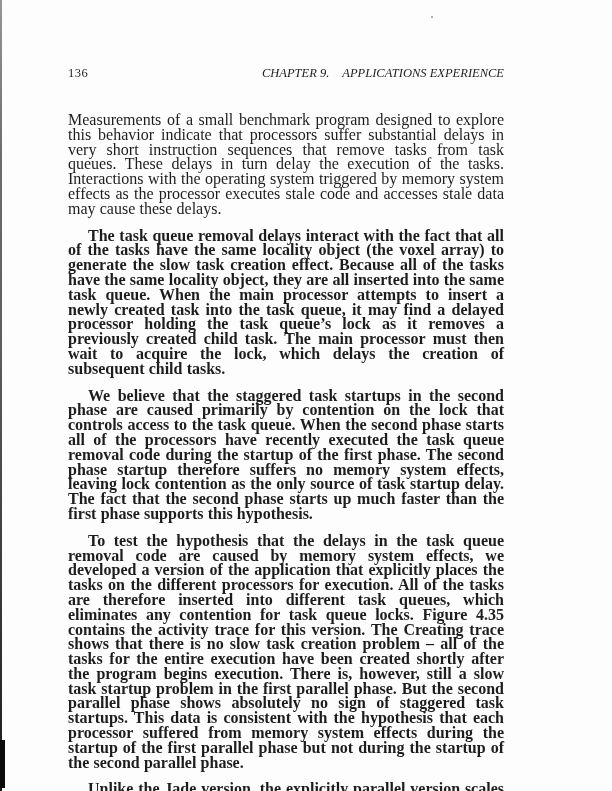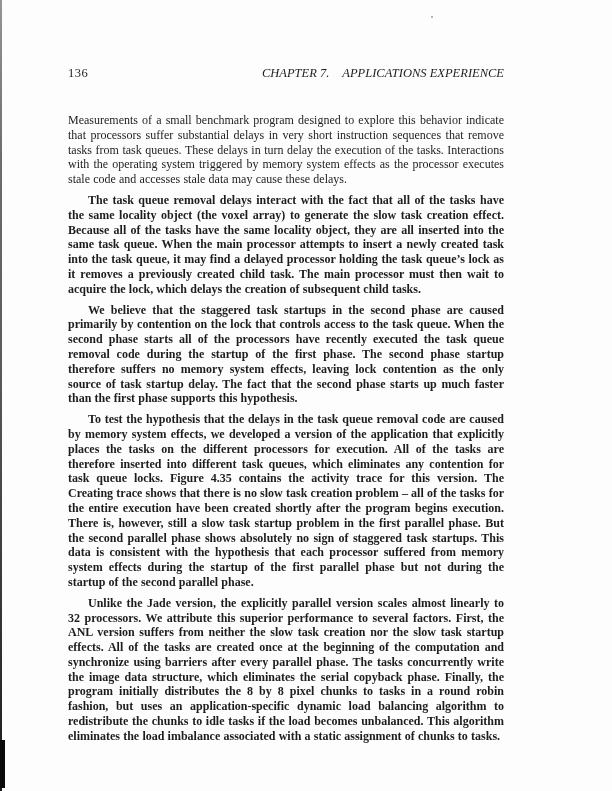--- a/index.html
+++ b/index.html
@@ -62,24 +62,24 @@
     font-style: normal;
     letter-spacing: 0.5px;
   }
   .chapter-head {
     font-style: italic;
   }
   .chapter-head .chap-label {
     margin-right: 13px;
   }
   .body-text p {
-    font-size: 12px;
+    font-size: 16px;
     line-height: 14.8px;
     text-align: justify;
-    margin: 0 0 6px 0;
+    margin: 12px 0 6px 0;
     word-spacing: 0.2px;
   }
   .body-text p.indent {
     text-indent: 20px;
     font-weight: bold;
   }
 </style>
 </head>
 <body>
 
@@ -87,21 +87,21 @@
 
   <div class="scan-edge-line"></div>
   <div class="scan-edge-block"></div>
   <div class="scan-speck"></div>
 
   <div class="content">
 
     <div class="running-head">
       <span class="page-number">136</span>
       <span class="chapter-head">
-        <span class="chap-label">CHAPTER 7.</span><span>APPLICATIONS EXPERIENCE</span>
+        <span class="chap-label">CHAPTER 9.</span><span>APPLICATIONS EXPERIENCE</span>
       </span>
     </div>
 
     <div class="body-text">
       <p>Measurements of a small benchmark program designed to explore this behavior indicate that processors suffer substantial delays in very short instruction sequences that remove tasks from task queues. These delays in turn delay the execution of the tasks. Interactions with the operating system triggered by memory system effects as the processor executes stale code and accesses stale data may cause these delays.</p>
       <p class="indent">The task queue removal delays interact with the fact that all of the tasks have the same locality object (the voxel array) to generate the slow task creation effect. Because all of the tasks have the same locality object, they are all inserted into the same task queue. When the main processor attempts to insert a newly created task into the task queue, it may find a delayed processor holding the task queue’s lock as it removes a previously created child task. The main processor must then wait to acquire the lock, which delays the creation of subsequent child tasks.</p>
       <p class="indent">We believe that the staggered task startups in the second phase are caused primarily by contention on the lock that controls access to the task queue. When the second phase starts all of the processors have recently executed the task queue removal code during the startup of the first phase. The second phase startup therefore suffers no memory system effects, leaving lock contention as the only source of task startup delay. The fact that the second phase starts up much faster than the first phase supports this hypothesis.</p>
       <p class="indent">To test the hypothesis that the delays in the task queue removal code are caused by memory system effects, we developed a version of the application that explicitly places the tasks on the different processors for execution. All of the tasks are therefore inserted into different task queues, which eliminates any contention for task queue locks. Figure 4.35 contains the activity trace for this version. The Creating trace shows that there is no slow task creation problem – all of the tasks for the entire execution have been created shortly after the program begins execution. There is, however, still a slow task startup problem in the first parallel phase. But the second parallel phase shows absolutely no sign of staggered task startups. This data is consistent with the hypothesis that each processor suffered from memory system effects during the startup of the first parallel phase but not during the startup of the second parallel phase.</p>
       <p class="indent">Unlike the Jade version, the explicitly parallel version scales almost linearly to 32 processors. We attribute this superior performance to several factors. First, the ANL version suffers from neither the slow task creation nor the slow task startup effects. All of the tasks are created once at the beginning of the computation and synchronize using barriers after every parallel phase. The tasks concurrently write the image data structure, which eliminates the serial copyback phase. Finally, the program initially distributes the 8 by 8 pixel chunks to tasks in a round robin fashion, but uses an application-specific dynamic load balancing algorithm to redistribute the chunks to idle tasks if the load becomes unbalanced. This algorithm eliminates the load imbalance associated with a static assignment of chunks to tasks.</p>
     </div>

